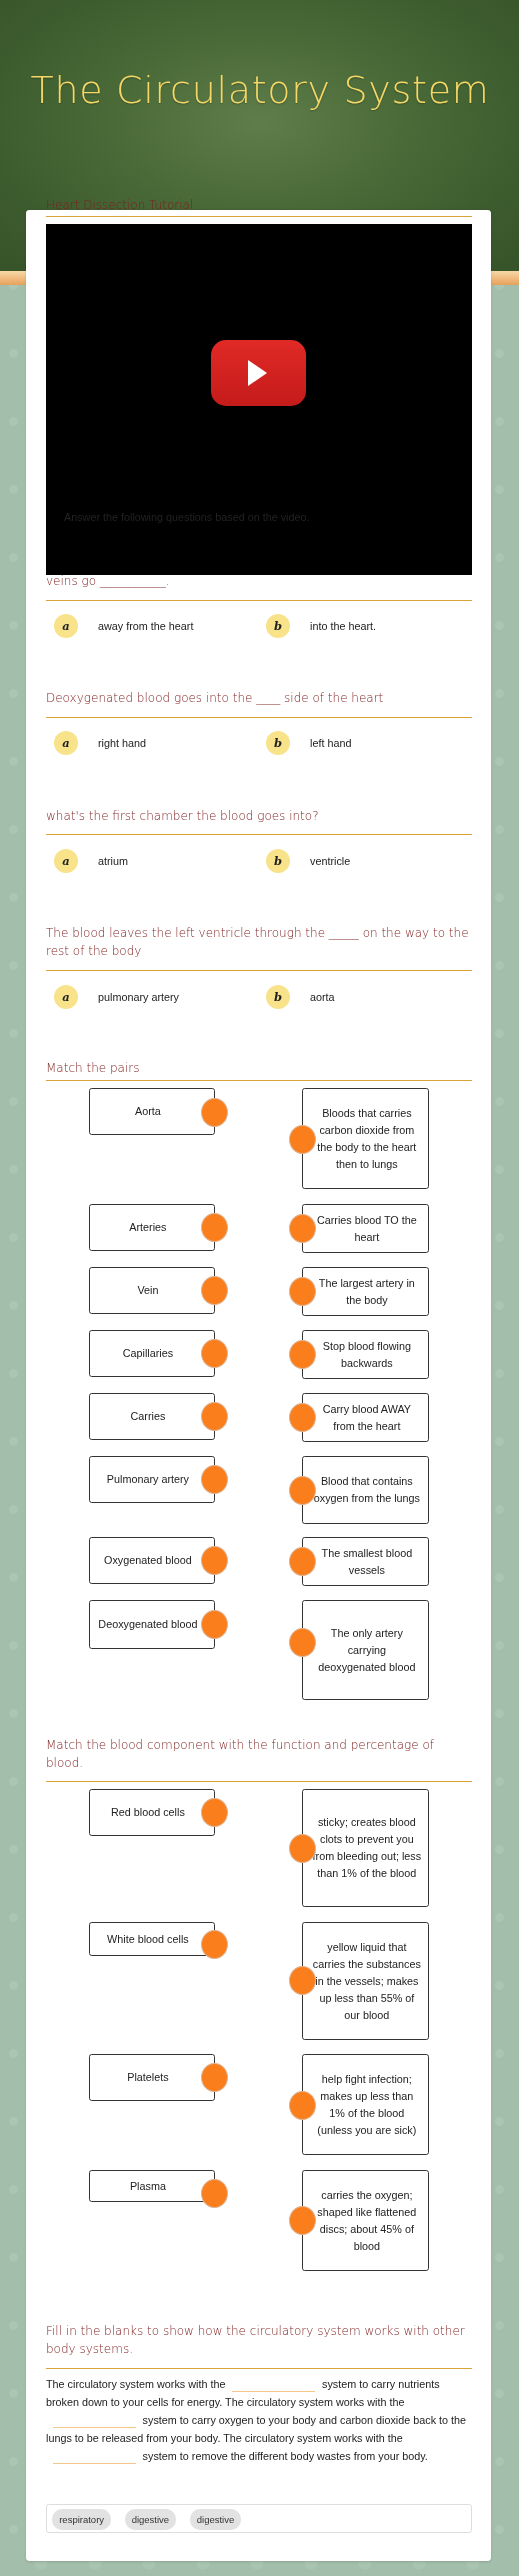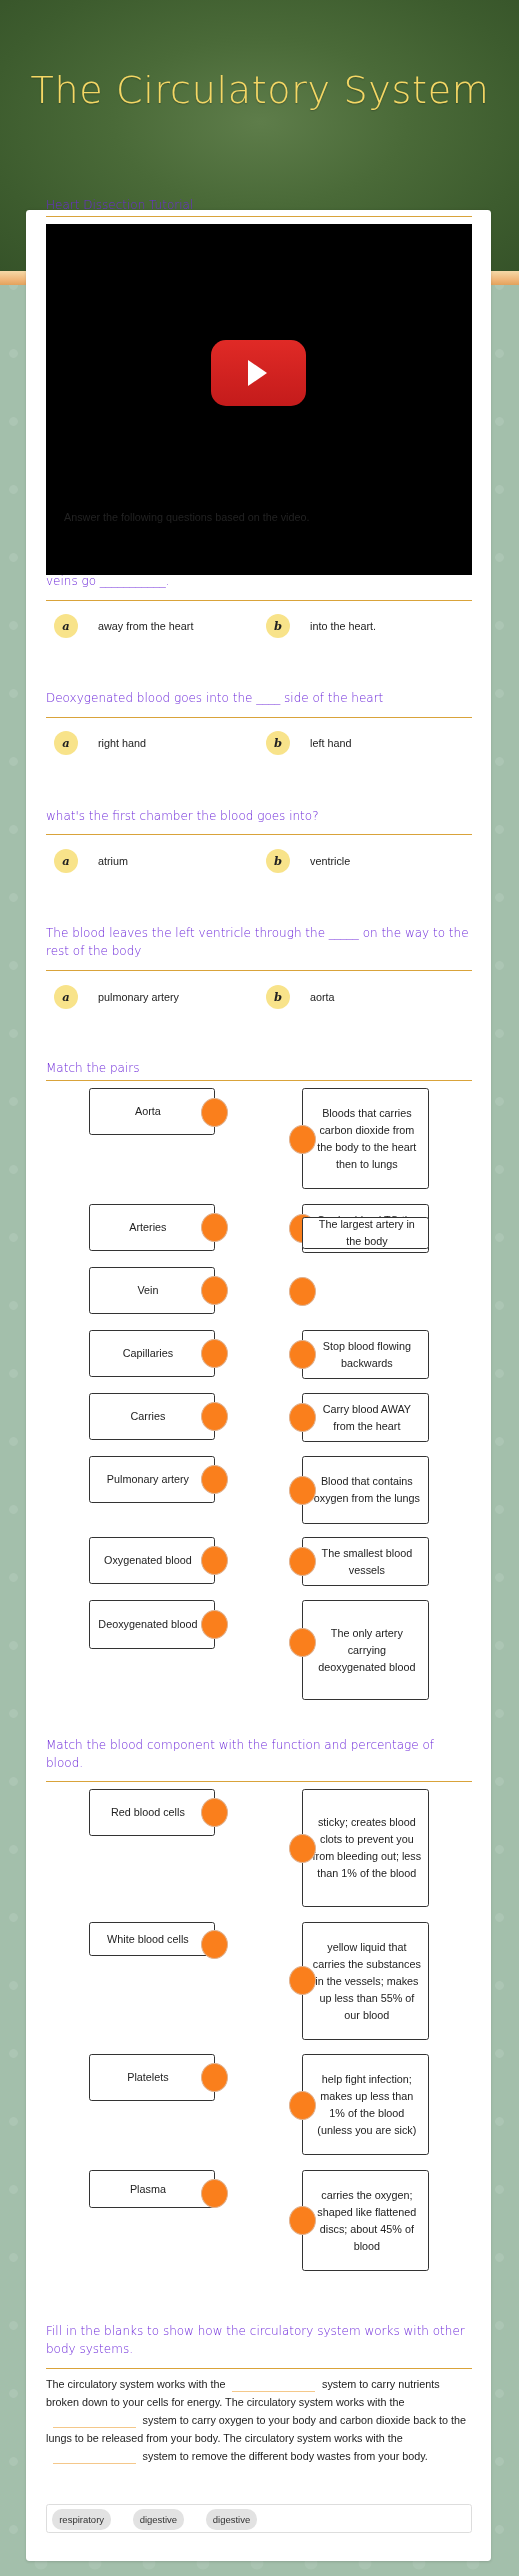--- a/index.html
+++ b/index.html
@@ -29,21 +29,21 @@
     text-shadow: 0 0.7px 1.4px rgba(0,0,0,0.25);
   }
   .card {
     position: absolute; left: 26px; top: 210px; width: 465px; height: 2351px;
     background: #fff; border-radius: 3.4px;
     box-shadow: 0 0.7px 2.7px rgba(0,0,0,0.15);
   }
   .sec-title {
     position: absolute; left: 46px; width: 426px;
     font-family: "DejaVu Sans", sans-serif; font-size: 12px; line-height: 18px;
-    color: #6d28d9; font-weight: 300;
+    color: #7f1d1d; font-weight: 300;
   }
   .rule {
     position: absolute; left: 46px; width: 426px; height: 1.4px; background: #d9a33a;
   }
   .video {
     position: absolute; left: 46px; top: 224px; width: 426px; height: 351px; background: #000;
   }
   .yt {
     position: absolute; left: 165px; top: 116px; width: 95px; height: 66px;
     background: linear-gradient(#e02a26, #c41b1b); border-radius: 15px;
@@ -76,21 +76,21 @@
   .fill-text {
     position: absolute; left: 46px; top: 2328px; width: 426px;
     font-size: 10.8px; line-height: 18px; color: #222;
   }
   .blank {
     display: inline-block; width: 83px; height: 13.5px; vertical-align: -4px;
     border-bottom: 1.4px solid #f4c88a; margin: 0 6.8px;
   }
   .bank {
     position: absolute; left: 46px; top: 2504px; width: 426px; height: 29px;
-    border: 0.7px solid #ddd; border-radius: 2.7px; padding: 4px 5.4px; display: flex; gap: 22px;
+    border: 0.7px solid #ddd; border-radius: 2.7px; padding: 4px 5.4px; display: flex; gap: 14px;
   }
   .chip {
     background: #e2e2e2; border-radius: 10px; padding: 0 6.8px; height: 21px;
     display: flex; align-items: center; font-size: 9.5px; color: #333;
   }
 </style>
 </head>
 <body>
 
 <div class="header"></div>
@@ -158,21 +158,21 @@
 <div class="mbox right" style="top:1088px;height:101px">Bloods that carries carbon dioxide from the body to the heart then to lungs</div>
 <div class="dot" style="left:289px;top:1125px"></div>
 
 <div class="mbox left" style="top:1204px;height:47px">Arteries</div>
 <div class="dot" style="left:201px;top:1213px"></div>
 <div class="mbox right" style="top:1204px;height:49px">Carries blood TO the heart</div>
 <div class="dot" style="left:289px;top:1214px"></div>
 
 <div class="mbox left" style="top:1267px;height:47px">Vein</div>
 <div class="dot" style="left:201px;top:1276px"></div>
-<div class="mbox right" style="top:1217px;height:32px">The largest artery in the body</div>
+<div class="mbox right" style="top:1267px;height:49px">The largest artery in the body</div>
 <div class="dot" style="left:289px;top:1277px"></div>
 
 <div class="mbox left" style="top:1330px;height:47px">Capillaries</div>
 <div class="dot" style="left:201px;top:1339px"></div>
 <div class="mbox right" style="top:1330px;height:49px">Stop blood flowing backwards</div>
 <div class="dot" style="left:289px;top:1340px"></div>
 
 <div class="mbox left" style="top:1393px;height:47px">Carries</div>
 <div class="dot" style="left:201px;top:1402px"></div>
 <div class="mbox right" style="top:1393px;height:49px">Carry blood AWAY from the heart</div>
@@ -204,21 +204,21 @@
 <div class="mbox left" style="top:1922px;height:34px">White blood cells</div>
 <div class="dot" style="left:201px;top:1930px"></div>
 <div class="mbox right" style="top:1922px;height:118px">yellow liquid that carries the substances in the vessels; makes up less than 55% of our blood</div>
 <div class="dot" style="left:289px;top:1966px"></div>
 
 <div class="mbox left" style="top:2054px;height:47px">Platelets</div>
 <div class="dot" style="left:201px;top:2063px"></div>
 <div class="mbox right" style="top:2054px;height:101px">help fight infection; makes up less than 1% of the blood (unless you are sick)</div>
 <div class="dot" style="left:289px;top:2091px"></div>
 
-<div class="mbox left" style="top:2170px;height:38px">Plasma</div>
+<div class="mbox left" style="top:2170px;height:32px">Plasma</div>
 <div class="dot" style="left:201px;top:2179px"></div>
 <div class="mbox right" style="top:2170px;height:101px">carries the oxygen; shaped like flattened discs; about 45% of blood</div>
 <div class="dot" style="left:289px;top:2206px"></div>
 
 <div class="sec-title" style="top:2322px;top:2322px">Fill in the blanks to show how the circulatory system works with other body systems.</div>
 <div class="rule" style="top:2368px"></div>
 <div class="fill-text" style="top:2375px">
   <span>The circulatory system works with the</span><span class="blank"></span><span>system to carry nutrients broken down to your cells for energy. The circulatory system works with the</span><span class="blank"></span><span>system to carry oxygen to your body and carbon dioxide back to the lungs to be released from your body. The circulatory system works with the</span><span class="blank"></span><span>system to remove the different body wastes from your body.</span>
 </div>
 <div class="bank">

